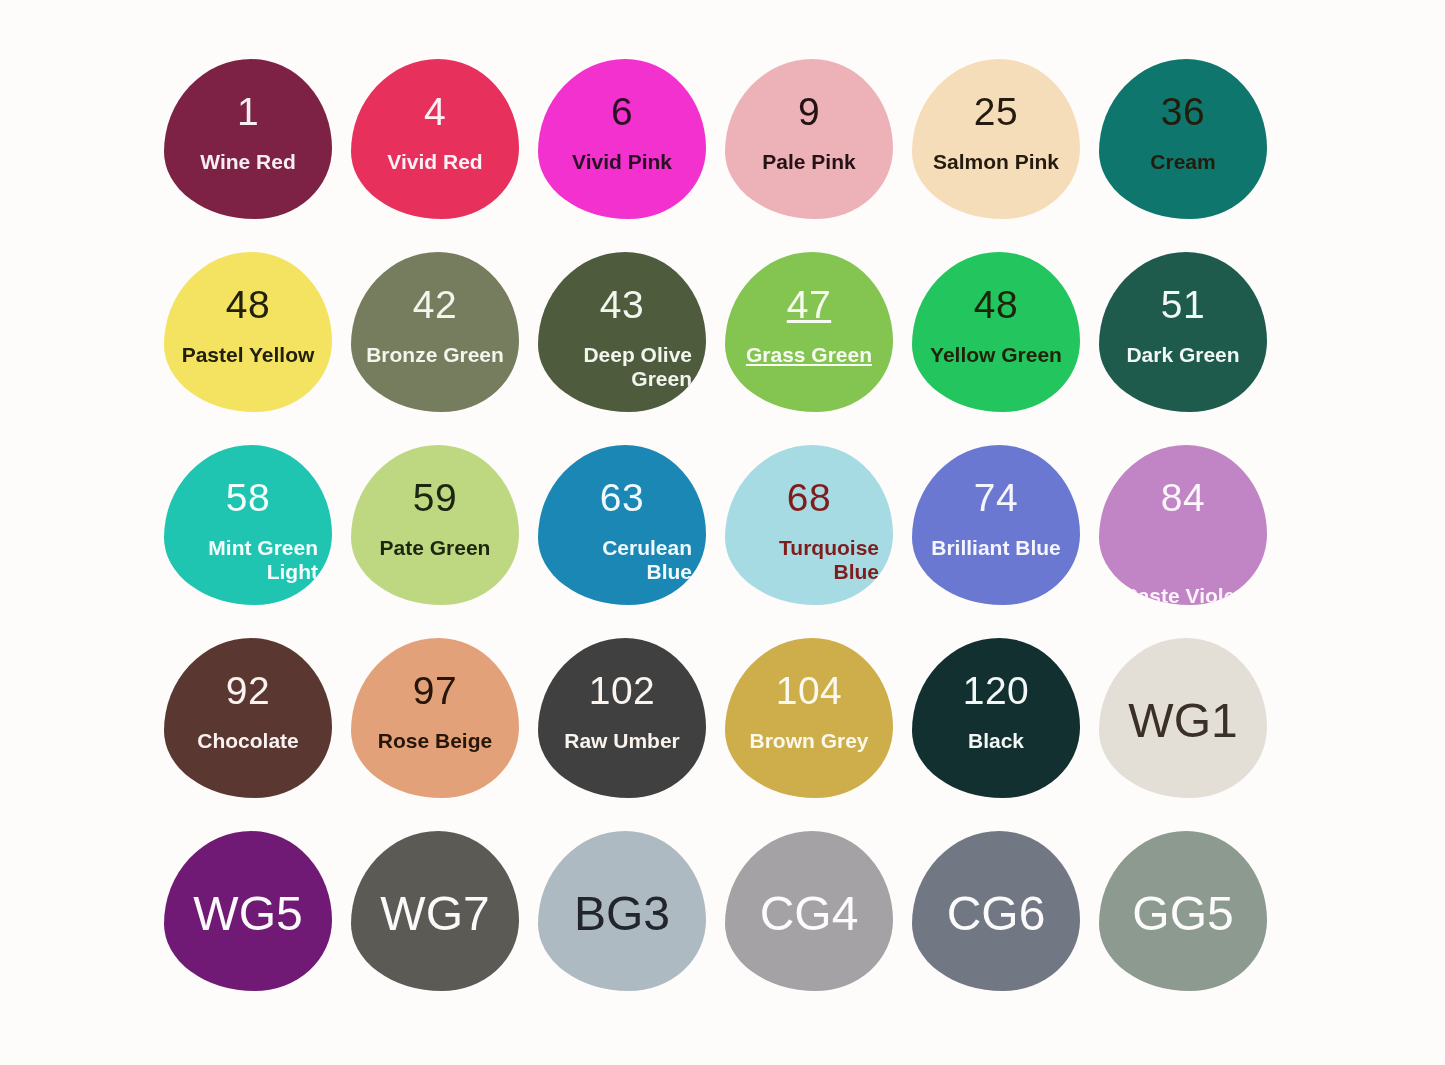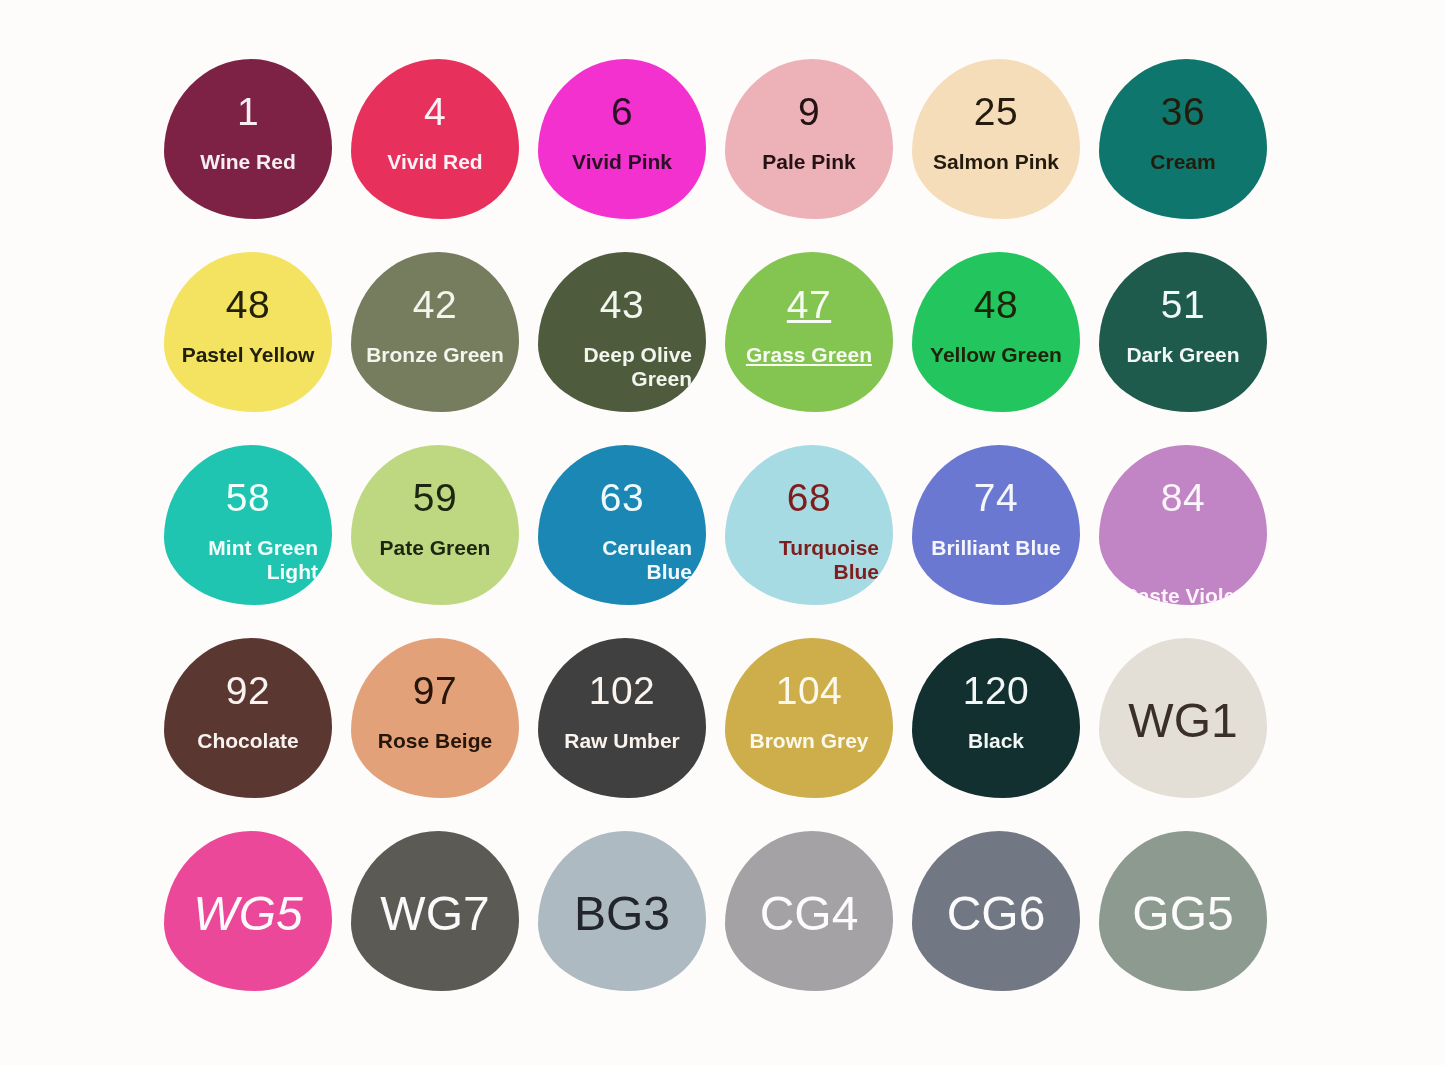--- a/index.html
+++ b/index.html
@@ -228,21 +228,21 @@
           <div class="swatch-number">120</div>
           <div class="swatch-name">Black</div>
         </div>
       </div>
       <div class="swatch-cell">
         <div class="swatch-blob code-only" style="background: rgb(227, 223, 214); color: rgb(59, 48, 39);">
           <div class="swatch-number">WG1</div>
         </div>
       </div>
       <div class="swatch-cell">
-        <div class="swatch-blob code-only" style="background: #ec4899; color: rgb(251, 250, 250); font-style: italic;">
+        <div class="swatch-blob code-only" style="background: #701a75; color: rgb(251, 250, 250);">
           <div class="swatch-number">WG5</div>
         </div>
       </div>
       <div class="swatch-cell">
         <div class="swatch-blob code-only" style="background: rgb(91, 90, 85); color: rgb(251, 250, 250);">
           <div class="swatch-number">WG7</div>
         </div>
       </div>
       <div class="swatch-cell">
         <div class="swatch-blob code-only" style="background: rgb(173, 186, 193); color: rgb(34, 37, 43);">

